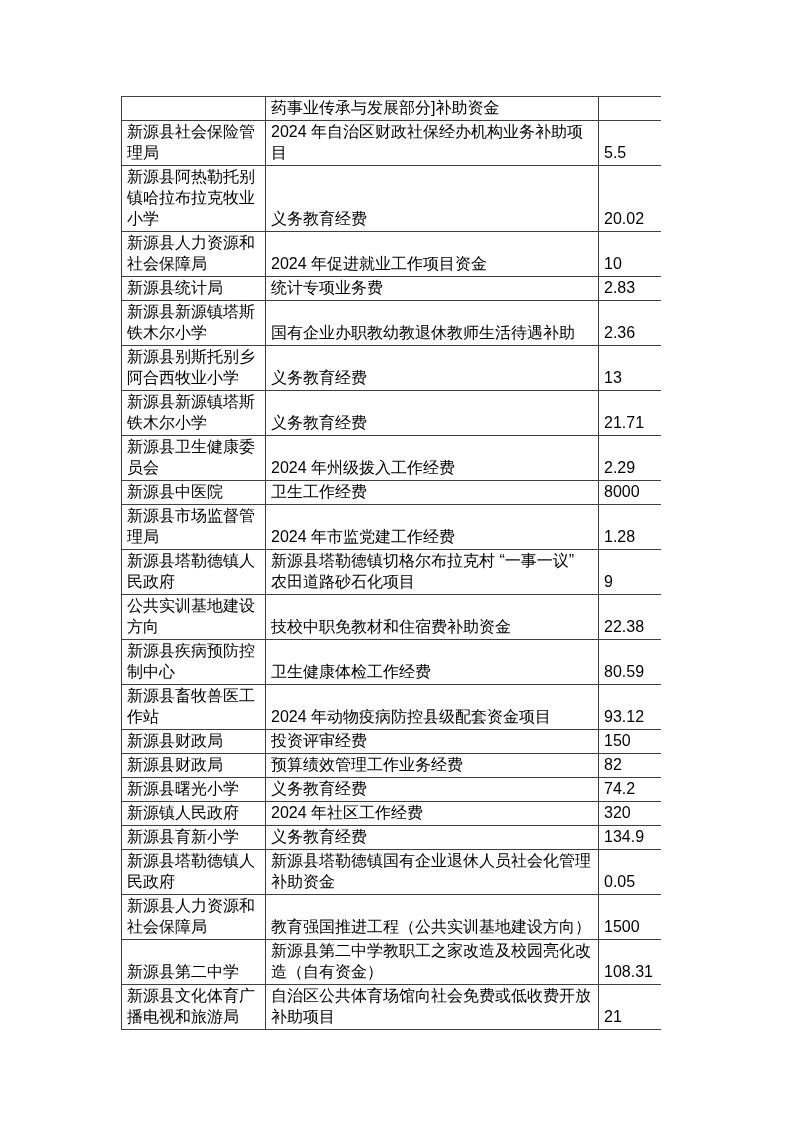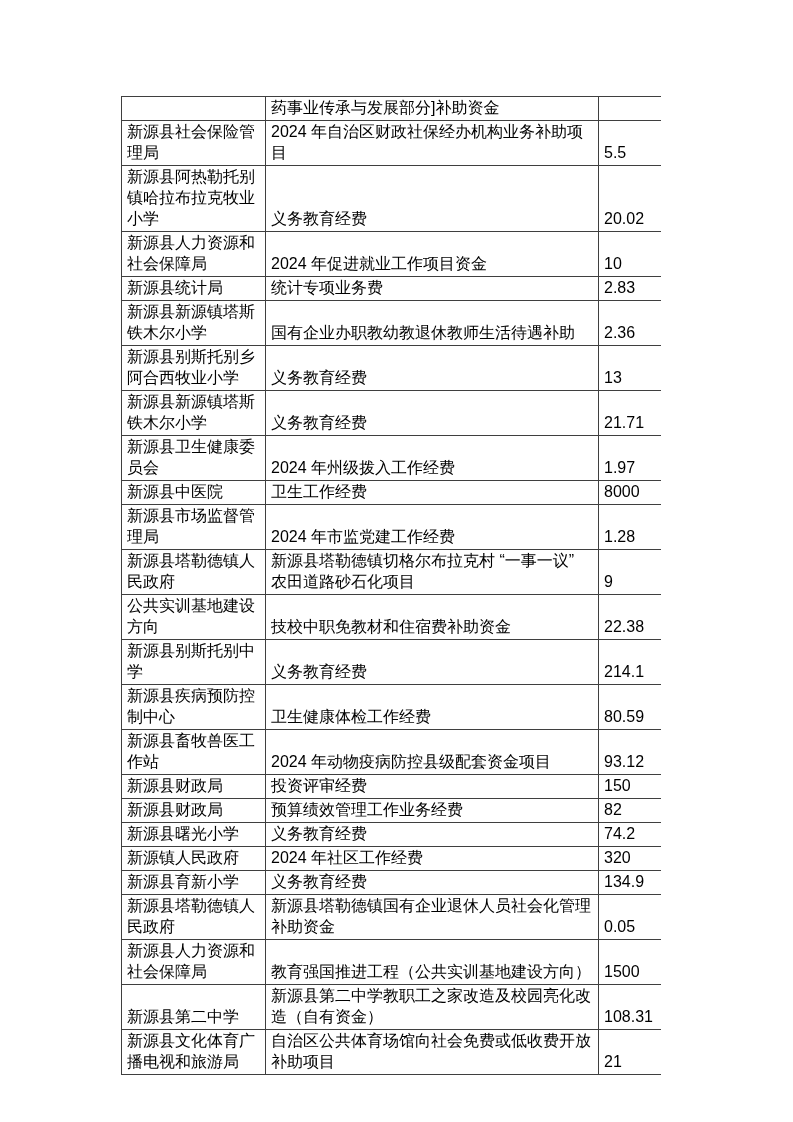--- a/index.html
+++ b/index.html
@@ -84,46 +84,41 @@
     <td class="amount-cell">13</td>
   </tr>
         <tr>
     <td class="org-cell">新源县新源镇塔斯铁木尔小学</td>
     <td class="project-cell">义务教育经费</td>
     <td class="amount-cell">21.71</td>
   </tr>
         <tr>
     <td class="org-cell">新源县卫生健康委员会</td>
     <td class="project-cell">2024 年州级拨入工作经费</td>
-    <td class="amount-cell">1.97</td>
+    <td class="amount-cell">2.29</td>
   </tr>
         <tr>
     <td class="org-cell">新源县中医院</td>
     <td class="project-cell">卫生工作经费</td>
     <td class="amount-cell">8000</td>
   </tr>
         <tr>
     <td class="org-cell">新源县市场监督管理局</td>
     <td class="project-cell">2024 年市监党建工作经费</td>
     <td class="amount-cell">1.28</td>
   </tr>
         <tr>
     <td class="org-cell">新源县塔勒德镇人民政府</td>
     <td class="project-cell">新源县塔勒德镇切格尔布拉克村 “一事一议” 农田道路砂石化项目</td>
     <td class="amount-cell">9</td>
   </tr>
         <tr>
     <td class="org-cell">公共实训基地建设方向</td>
     <td class="project-cell">技校中职免教材和住宿费补助资金</td>
     <td class="amount-cell">22.38</td>
-  </tr>
-        <tr>
-    <td class="org-cell">新源县别斯托别中学</td>
-    <td class="project-cell">义务教育经费</td>
-    <td class="amount-cell">214.1</td>
   </tr>
         <tr>
     <td class="org-cell">新源县疾病预防控制中心</td>
     <td class="project-cell">卫生健康体检工作经费</td>
     <td class="amount-cell">80.59</td>
   </tr>
         <tr>
     <td class="org-cell">新源县畜牧兽医工作站</td>
     <td class="project-cell">2024 年动物疫病防控县级配套资金项目</td>
     <td class="amount-cell">93.12</td>

